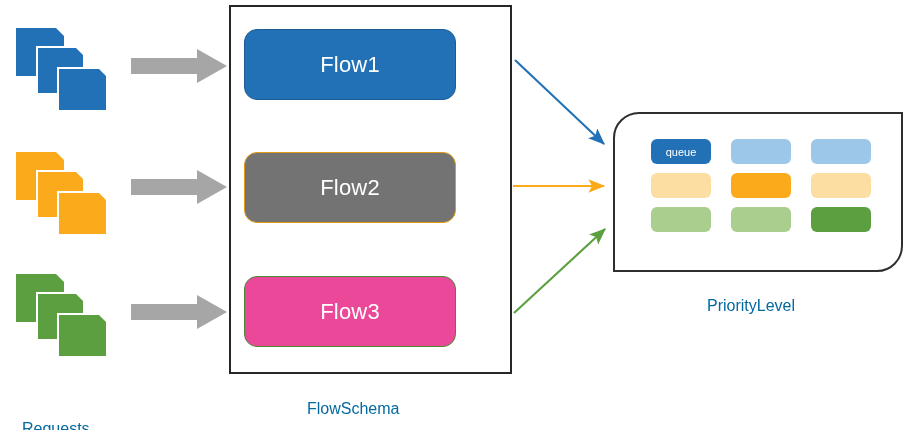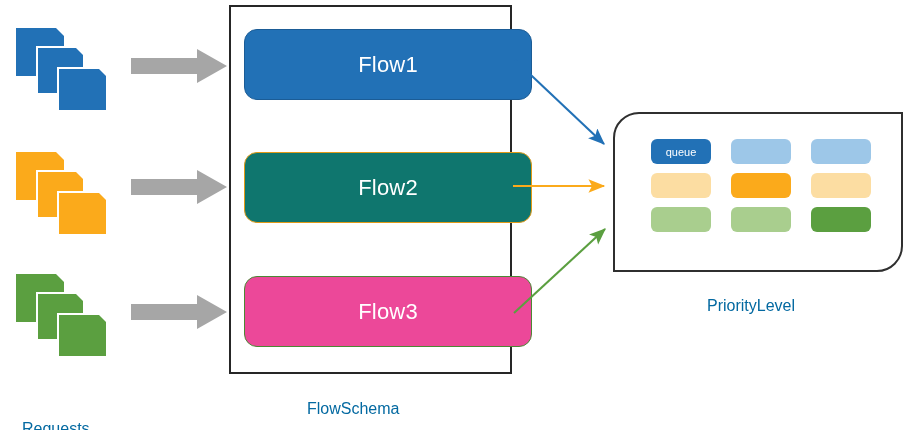--- a/index.html
+++ b/index.html
@@ -42,33 +42,33 @@
     top: 5px;
     width: 283px;
     height: 369px;
     border: 2.5px solid #262626;
     background: #ffffff;
     box-sizing: border-box;
   }
   .flow-pill {
     position: absolute;
     left: 244px;
-    width: 288px;
+    width: 212px;
     height: 71px;
     border-radius: 13px;
     box-sizing: border-box;
     display: flex;
     align-items: center;
     justify-content: center;
     color: #ffffff;
     font-size: 22px;
     letter-spacing: 0.2px;
   }
   #flow-pill-1 { top: 29px;  background: #2271b6; border: 1.3px solid #1b5c96; }
-  #flow-pill-2 { top: 152px; background: #0f766e; border: 1.3px solid #e09a17; }
+  #flow-pill-2 { top: 152px; background: #737373; border: 1.3px solid #e09a17; }
   #flow-pill-3 { top: 276px; background: #ec4899; border: 1.3px solid #4c8735; }
 
   
   #connectors {
     position: absolute;
     left: 0; top: 0;
     width: 914px; height: 430px;
     pointer-events: none;
   }
 

